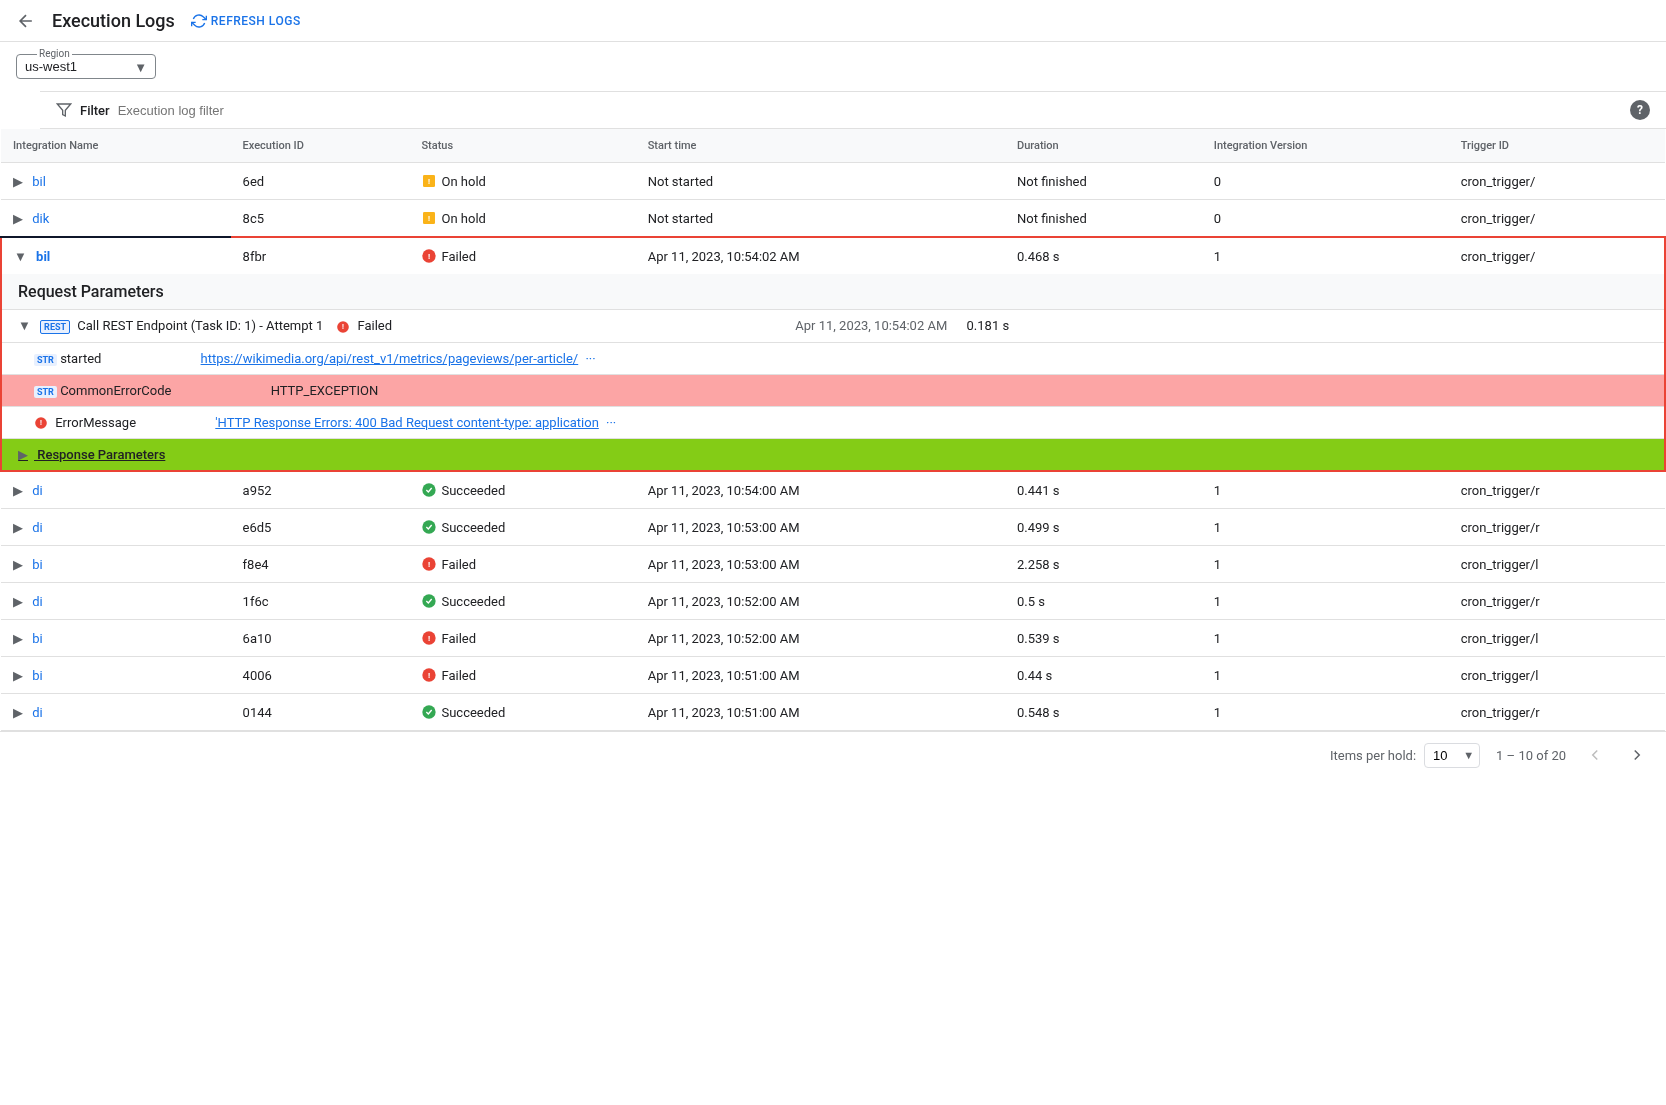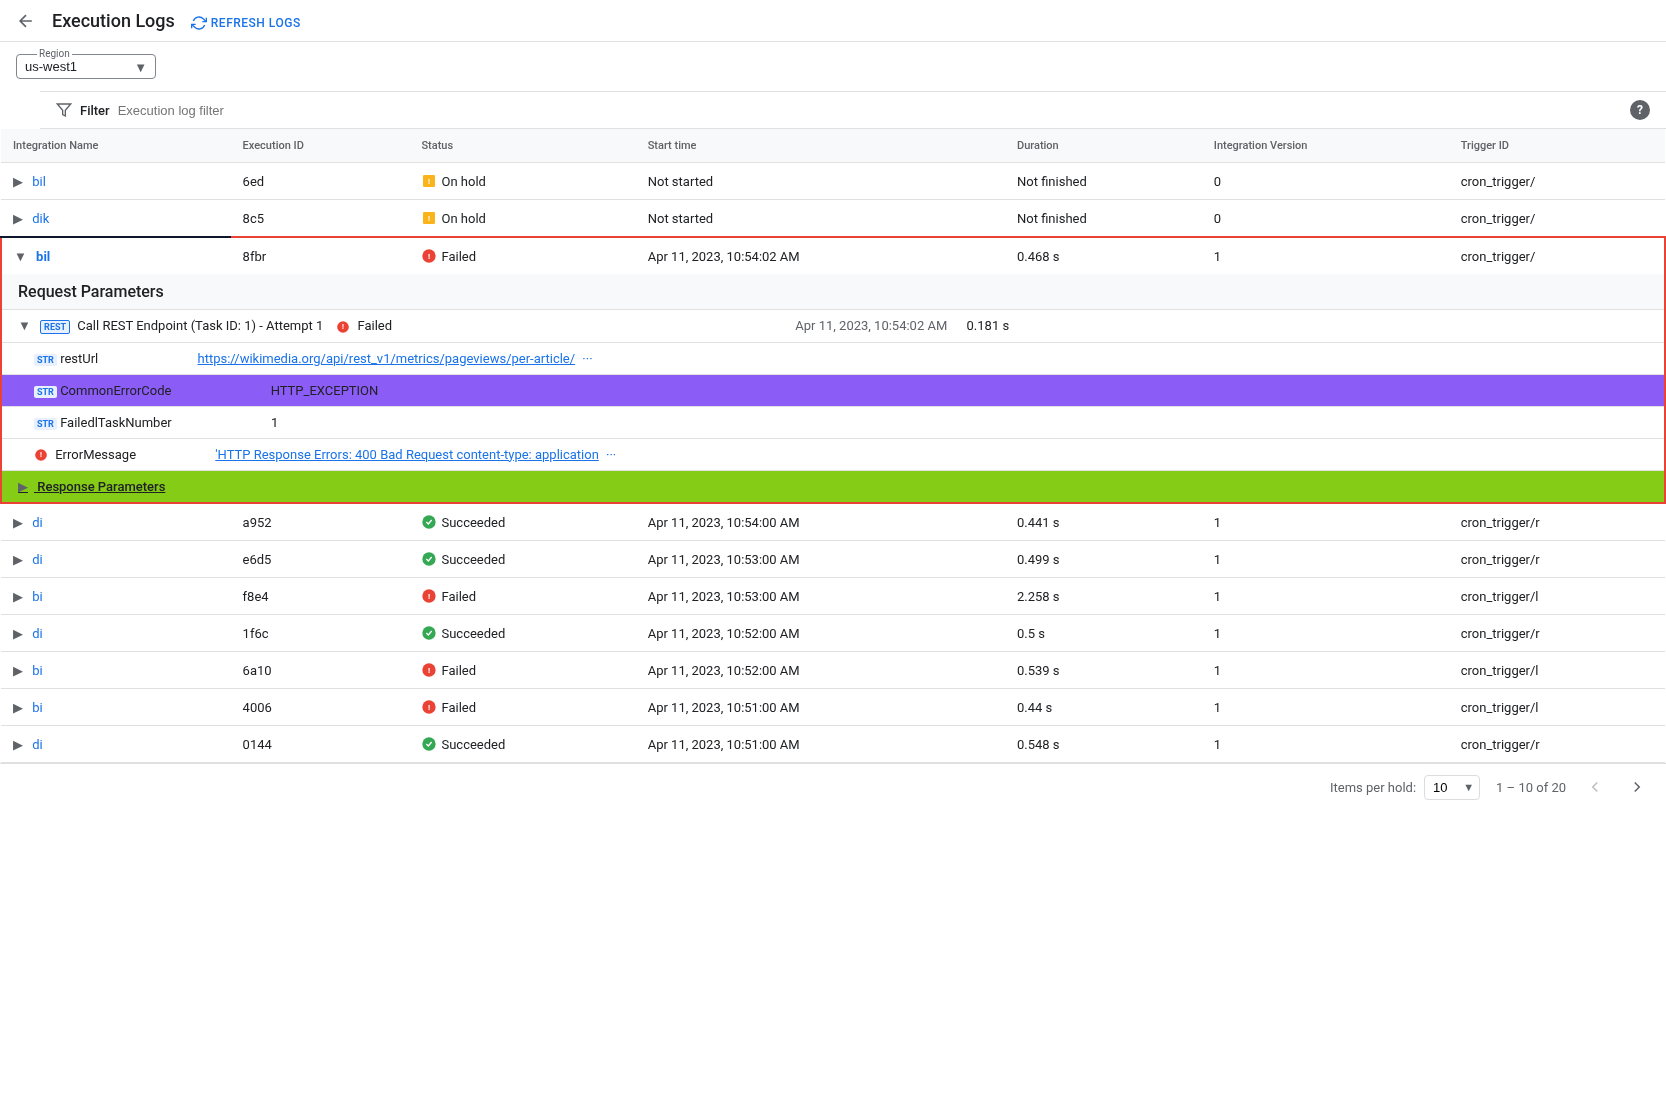--- a/index.html
+++ b/index.html
@@ -1,20 +1,20 @@
 <!DOCTYPE html>
 <html><head>
   <meta charset="utf-8">
   <style>
     * { box-sizing: border-box; margin: 0; padding: 0; }
     body { font-family: 'Roboto', Arial, sans-serif; font-size: 13px; color: #202124; background: #fff; }
 
     
     .header {
-      display: flex; align-items: flex-end; padding: 10px 16px; border-bottom: 1px solid #e0e0e0; gap: 16px;
+      display: flex; align-items: center; padding: 10px 16px; border-bottom: 1px solid #e0e0e0; gap: 16px;
     }
     .back-btn { cursor: pointer; color: #5f6368; display: flex; align-items: center; }
     .page-title { font-size: 18px; font-weight: 500; color: #202124; }
     .refresh-btn { display: flex; align-items: center; gap: 4px; color: #1a73e8; font-size: 12px; font-weight: 500; cursor: pointer; text-transform: uppercase; letter-spacing: 0.5px; }
 
     
     .region-section { padding: 12px 16px; }
     .region-select-wrapper { border: 1px solid #80868b; border-radius: 4px; padding: 4px 8px; width: 140px; position: relative; display: inline-block; }
     .region-label { font-size: 10px; color: #5f6368; position: absolute; top: -7px; left: 20px; background: #fff; padding: 0 2px; }
     .region-select { border: none; outline: none; font-size: 13px; color: #202124; background: transparent; width: 100%; cursor: pointer; appearance: none; }
@@ -207,42 +207,35 @@
             </svg>
           <span style="margin-left:4px;">Failed</span>
           <span style="margin-left: 400px; color:#5f6368;">Apr 11, 2023, 10:54:02 AM</span>
           <span style="margin-left: 16px;">0.181 s</span>
         </td>
       </tr>
 
       <tr style="border-left: 2px solid #ea4335; border-right: 2px solid #ea4335; background: #fff;">
         <td colspan="7" style="padding: 8px 32px; border-bottom: 1px solid #e0e0e0; border-left: 2px solid #ea4335; border-right: 2px solid #ea4335;">
           <span class="str-badge">STR</span>
-          <span style="margin-right: 16px;">restUrl</span>
+          <span style="margin-right: 16px;">started</span>
           <span style="margin-left: 80px;"></span>
           <a class="url-text">https://wikimedia.org/api/rest_v1/metrics/pageviews/per-article/</a>
           <span class="dots">···</span>
         </td>
       </tr>
 
-      <tr style="border-left: 2px solid #ea4335; border-right: 2px solid #ea4335; background: #8b5cf6;">
+      <tr style="border-left: 2px solid #ea4335; border-right: 2px solid #ea4335; background: #fca5a5;">
         <td colspan="7" style="padding: 8px 32px; border-bottom: 1px solid #e0e0e0; border-left: 2px solid #ea4335; border-right: 2px solid #ea4335;">
           <span class="str-badge">STR</span>
           <span style="margin-right: 16px;">CommonErrorCode</span>
           <span style="margin-left: 80px;">HTTP_EXCEPTION</span>
         </td>
       </tr>
 
-      <tr style="border-left: 2px solid #ea4335; border-right: 2px solid #ea4335; background: #fff;">
-        <td colspan="7" style="padding: 8px 32px; border-bottom: 1px solid #e0e0e0; border-left: 2px solid #ea4335; border-right: 2px solid #ea4335;">
-          <span class="str-badge">STR</span>
-          <span style="margin-right: 16px;">FailedlTaskNumber</span>
-          <span style="margin-left: 80px;">1</span>
-        </td>
-      </tr>
 
       <tr style="border-left: 2px solid #ea4335; border-right: 2px solid #ea4335; background: #fff;">
         <td colspan="7" style="padding: 8px 32px; border-bottom: 1px solid #e0e0e0; border-left: 2px solid #ea4335; border-right: 2px solid #ea4335;">
           <svg width="14" height="14" viewBox="0 0 24 24" style="vertical-align:middle; margin-right: 4px;">
               <circle cx="12" cy="12" r="10" fill="#ea4335"></circle>
               <text x="12" y="16" font-size="12" fill="white" text-anchor="middle" font-weight="bold">!</text>
             </svg>
           <span style="margin-right: 16px;">ErrorMessage</span>
           <span style="margin-left: 60px;"></span>
           <a class="error-msg">'HTTP Response Errors: 400 Bad Request content-type: application</a>

